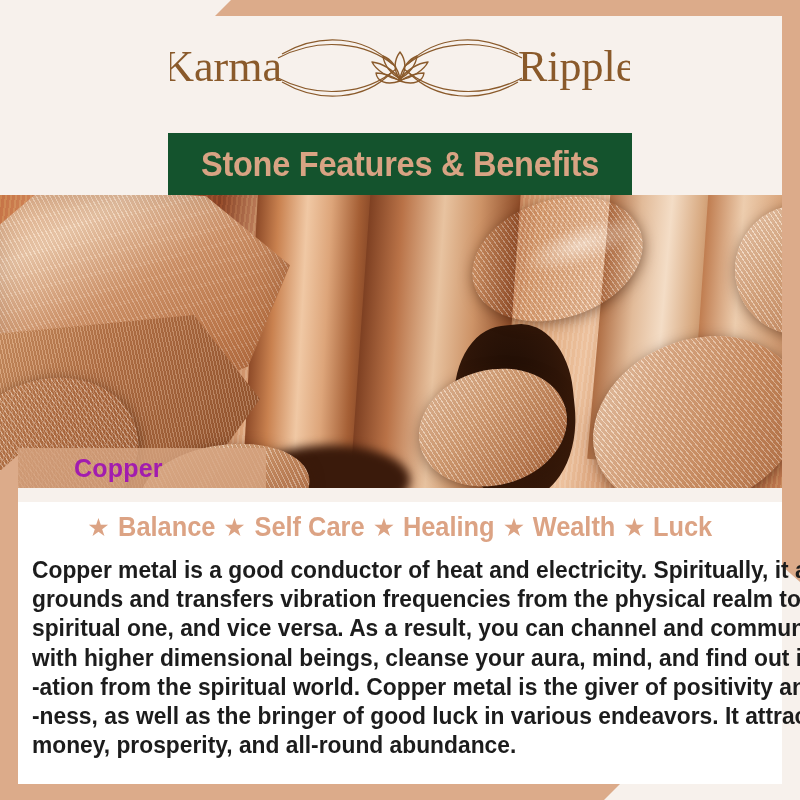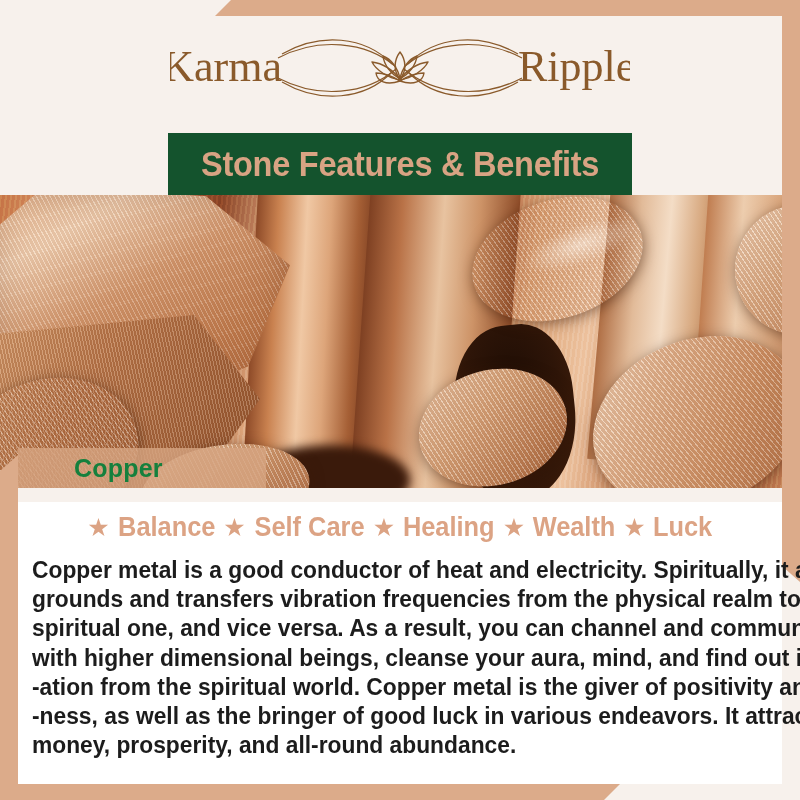--- a/index.html
+++ b/index.html
@@ -193,21 +193,21 @@
   }
 
   
   #stone-name-bar{
     position:absolute; top:448px; left:18px; width:248px; height:40px;
     background:rgba(214,163,128,0.82);
     display:flex; align-items:center;
     z-index:6;
   }
   #stone-name{
-    color:#15803d; font-weight:bold; font-size:25px;
+    color:#a21caf; font-weight:bold; font-size:25px;
     letter-spacing:0.2px; margin-left:56px;
   }
 
   
   #content-panel{
     position:absolute; top:488px; left:18px; width:764px; height:296px;
     background:#ffffff; z-index:4;
   }
   #content-panel::before{
     content:""; position:absolute; top:0; left:0; right:0; height:14px;

